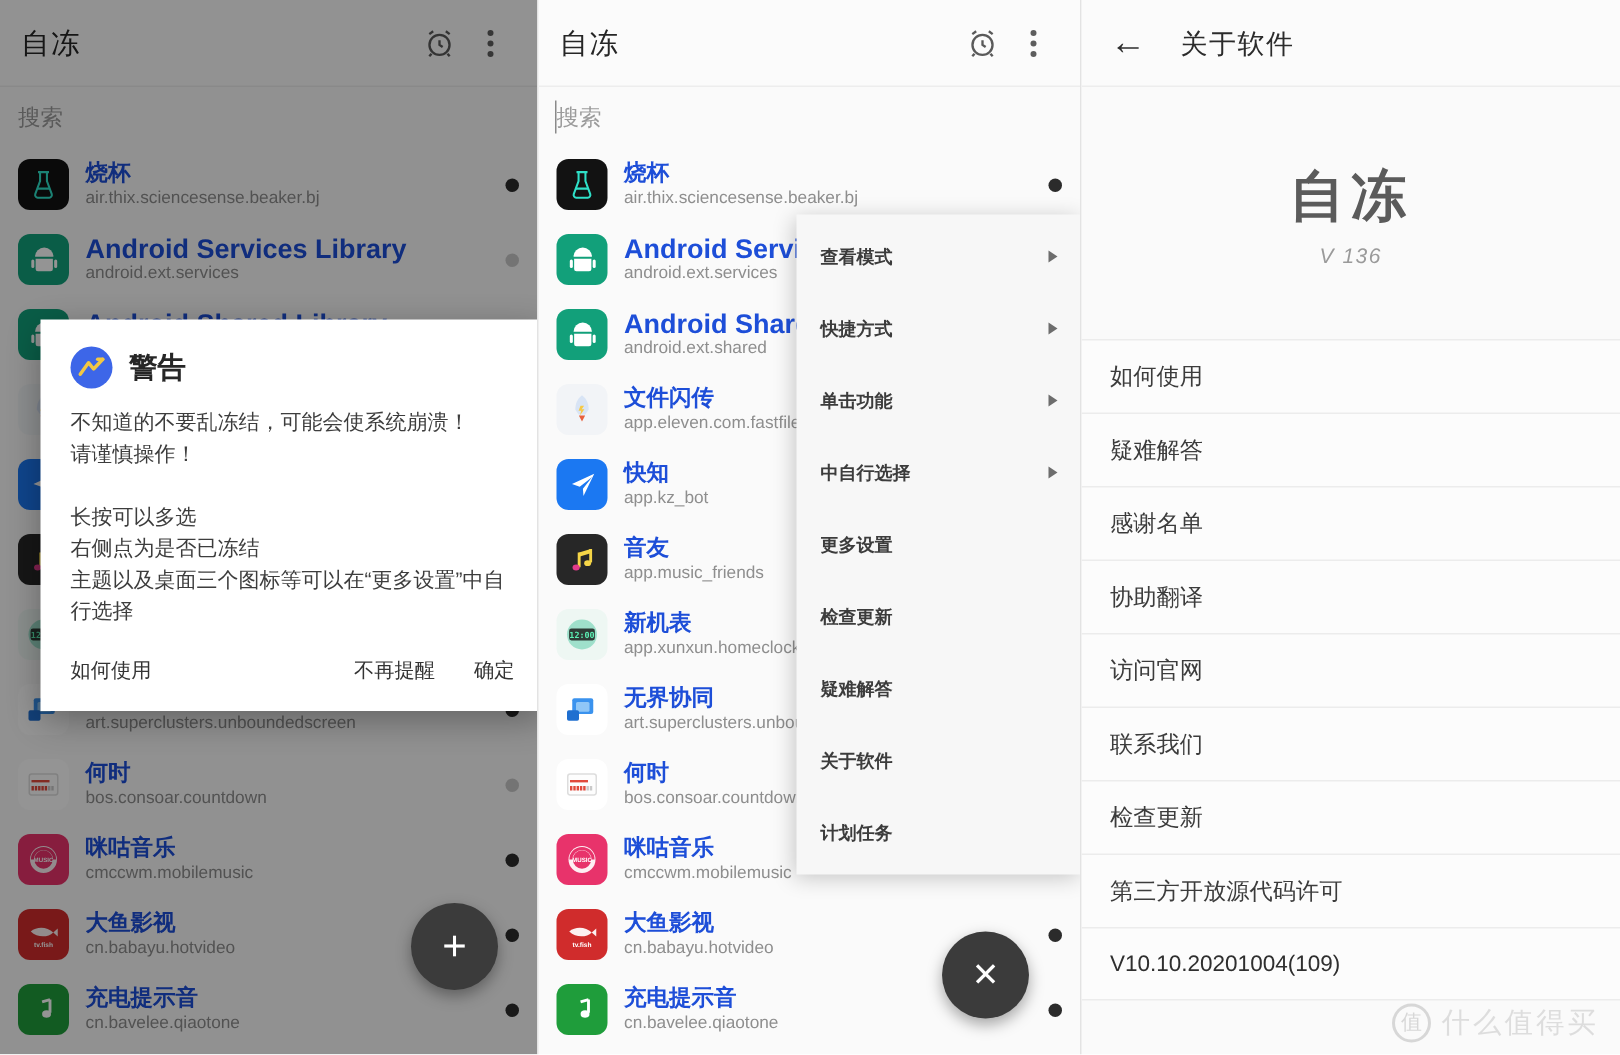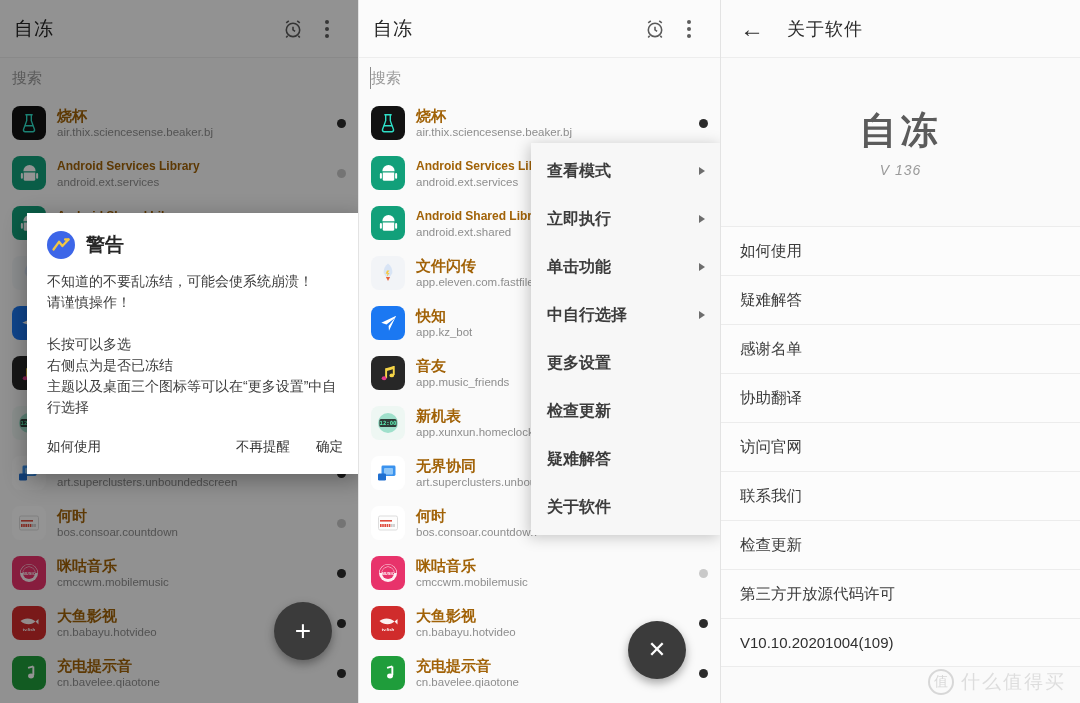--- a/index.html
+++ b/index.html
@@ -31,22 +31,22 @@
     font-size:15px; color:#9b9b9b; position:relative; }
   .caret{ position:absolute; left:11px; top:9px; width:1px; height:22px; background:#8a8a8a; }
 
   
   .applist{ position:relative; }
   .approw{ height:50px; display:flex; align-items:center; padding:0 12px; position:relative; }
   .appicon{ width:34px; height:34px; border-radius:8px; flex:0 0 auto; margin-right:11px;
     position:relative; overflow:hidden; display:flex; align-items:center; justify-content:center;
     font-size:9px; color:#fff; font-weight:bold; }
   .apptext{ flex:1; min-width:0; }
-  .appname{ font-size:15px; color:#a16207; font-weight:bold; line-height:18px; white-space:nowrap; }
-  .appname.en{ font-size:12px; }
+  .appname{ font-size:15px; color:#1d4ed8; font-weight:bold; line-height:18px; white-space:nowrap; }
+  .appname.en{ font-size:18px; }
   .apppkg{ font-size:11.5px; color:#8e8e8e; line-height:15px; white-space:nowrap; }
   .statedot{ width:9px; height:9px; border-radius:50%; flex:0 0 auto; margin-left:6px; }
   .statedot.on{ background:#2b2b2b; }
   .statedot.off{ background:#c9c9c9; }
 
   
   .fab{ position:absolute; width:58px; height:58px; border-radius:50%; background:#3b3b3b;
     display:flex; align-items:center; justify-content:center; color:#fff;
     box-shadow:0 4px 10px rgba(0,0,0,.35); z-index:6; }
   .fab .plus{ font-size:28px; font-weight:300; line-height:1; }
@@ -64,21 +64,21 @@
   .dlg-body{ font-size:14px; line-height:21px; color:#3d3d3d; white-space:pre-line; }
   .dlg-actions{ display:flex; align-items:center; margin-top:20px; padding-bottom:8px; }
   .dlg-actions .left{ flex:1; }
   .dlg-btn{ font-size:13.5px; color:#343434; margin-left:26px; }
   .dlg-btn.howto{ margin-left:0; }
 
   
   .popup{ position:absolute; left:172px; top:143px; width:190px; background:#f7f7f7;
     box-shadow:-2px 2px 14px rgba(0,0,0,.22); z-index:8; padding:4px 0; }
   .menuitem{ height:48px; display:flex; align-items:center; padding:0 16px; }
-  .menuitem .mlabel{ font-size:16px; color:#3c3c3c; font-weight:bold; flex:1; }
+  .menuitem .mlabel{ font-size:12px; color:#3c3c3c; font-weight:bold; flex:1; }
   .caret-r{ width:0; height:0; border-left:6px solid #6d6d6d; border-top:4.5px solid transparent;
     border-bottom:4.5px solid transparent; }
 
   
   .about-hero{ height:168px; display:flex; flex-direction:column; align-items:center;
     justify-content:center; background:#fafafa; }
   .about-name{ font-size:37px; color:#5b5b5b; letter-spacing:4px; font-weight:bold; }
   .about-ver{ font-size:14px; color:#9a9a9a; font-style:italic; margin-top:6px; letter-spacing:1px; }
   .about-list{ background:#fcfcfc; }
   .about-row{ height:49px; display:flex; align-items:center; padding:0 19px;
@@ -551,21 +551,21 @@
           <div class="statedot on"></div>
         </div>
       </div>
 
     <div class="popup" id="popup-menu">
         <div class="menuitem">
           <span class="mlabel">查看模式</span>
           <span class="caret-r"></span>
         </div>
         <div class="menuitem">
-          <span class="mlabel">立即执行</span>
+          <span class="mlabel">快捷方式</span>
           <span class="caret-r"></span>
         </div>
         <div class="menuitem">
           <span class="mlabel">单击功能</span>
           <span class="caret-r"></span>
         </div>
         <div class="menuitem">
           <span class="mlabel">中自行选择</span>
           <span class="caret-r"></span>
         </div>
@@ -573,20 +573,23 @@
           <span class="mlabel">更多设置</span>
         </div>
         <div class="menuitem">
           <span class="mlabel">检查更新</span>
         </div>
         <div class="menuitem">
           <span class="mlabel">疑难解答</span>
         </div>
         <div class="menuitem">
           <span class="mlabel">关于软件</span>
+        </div>
+        <div class="menuitem">
+          <span class="mlabel">计划任务</span>
         </div>
       </div>
 
     <div class="fab" style="right:34px; bottom:24px;">
       <span class="xm">✕</span>
     </div>
   </div>
 
   <div class="panel p3">
 

